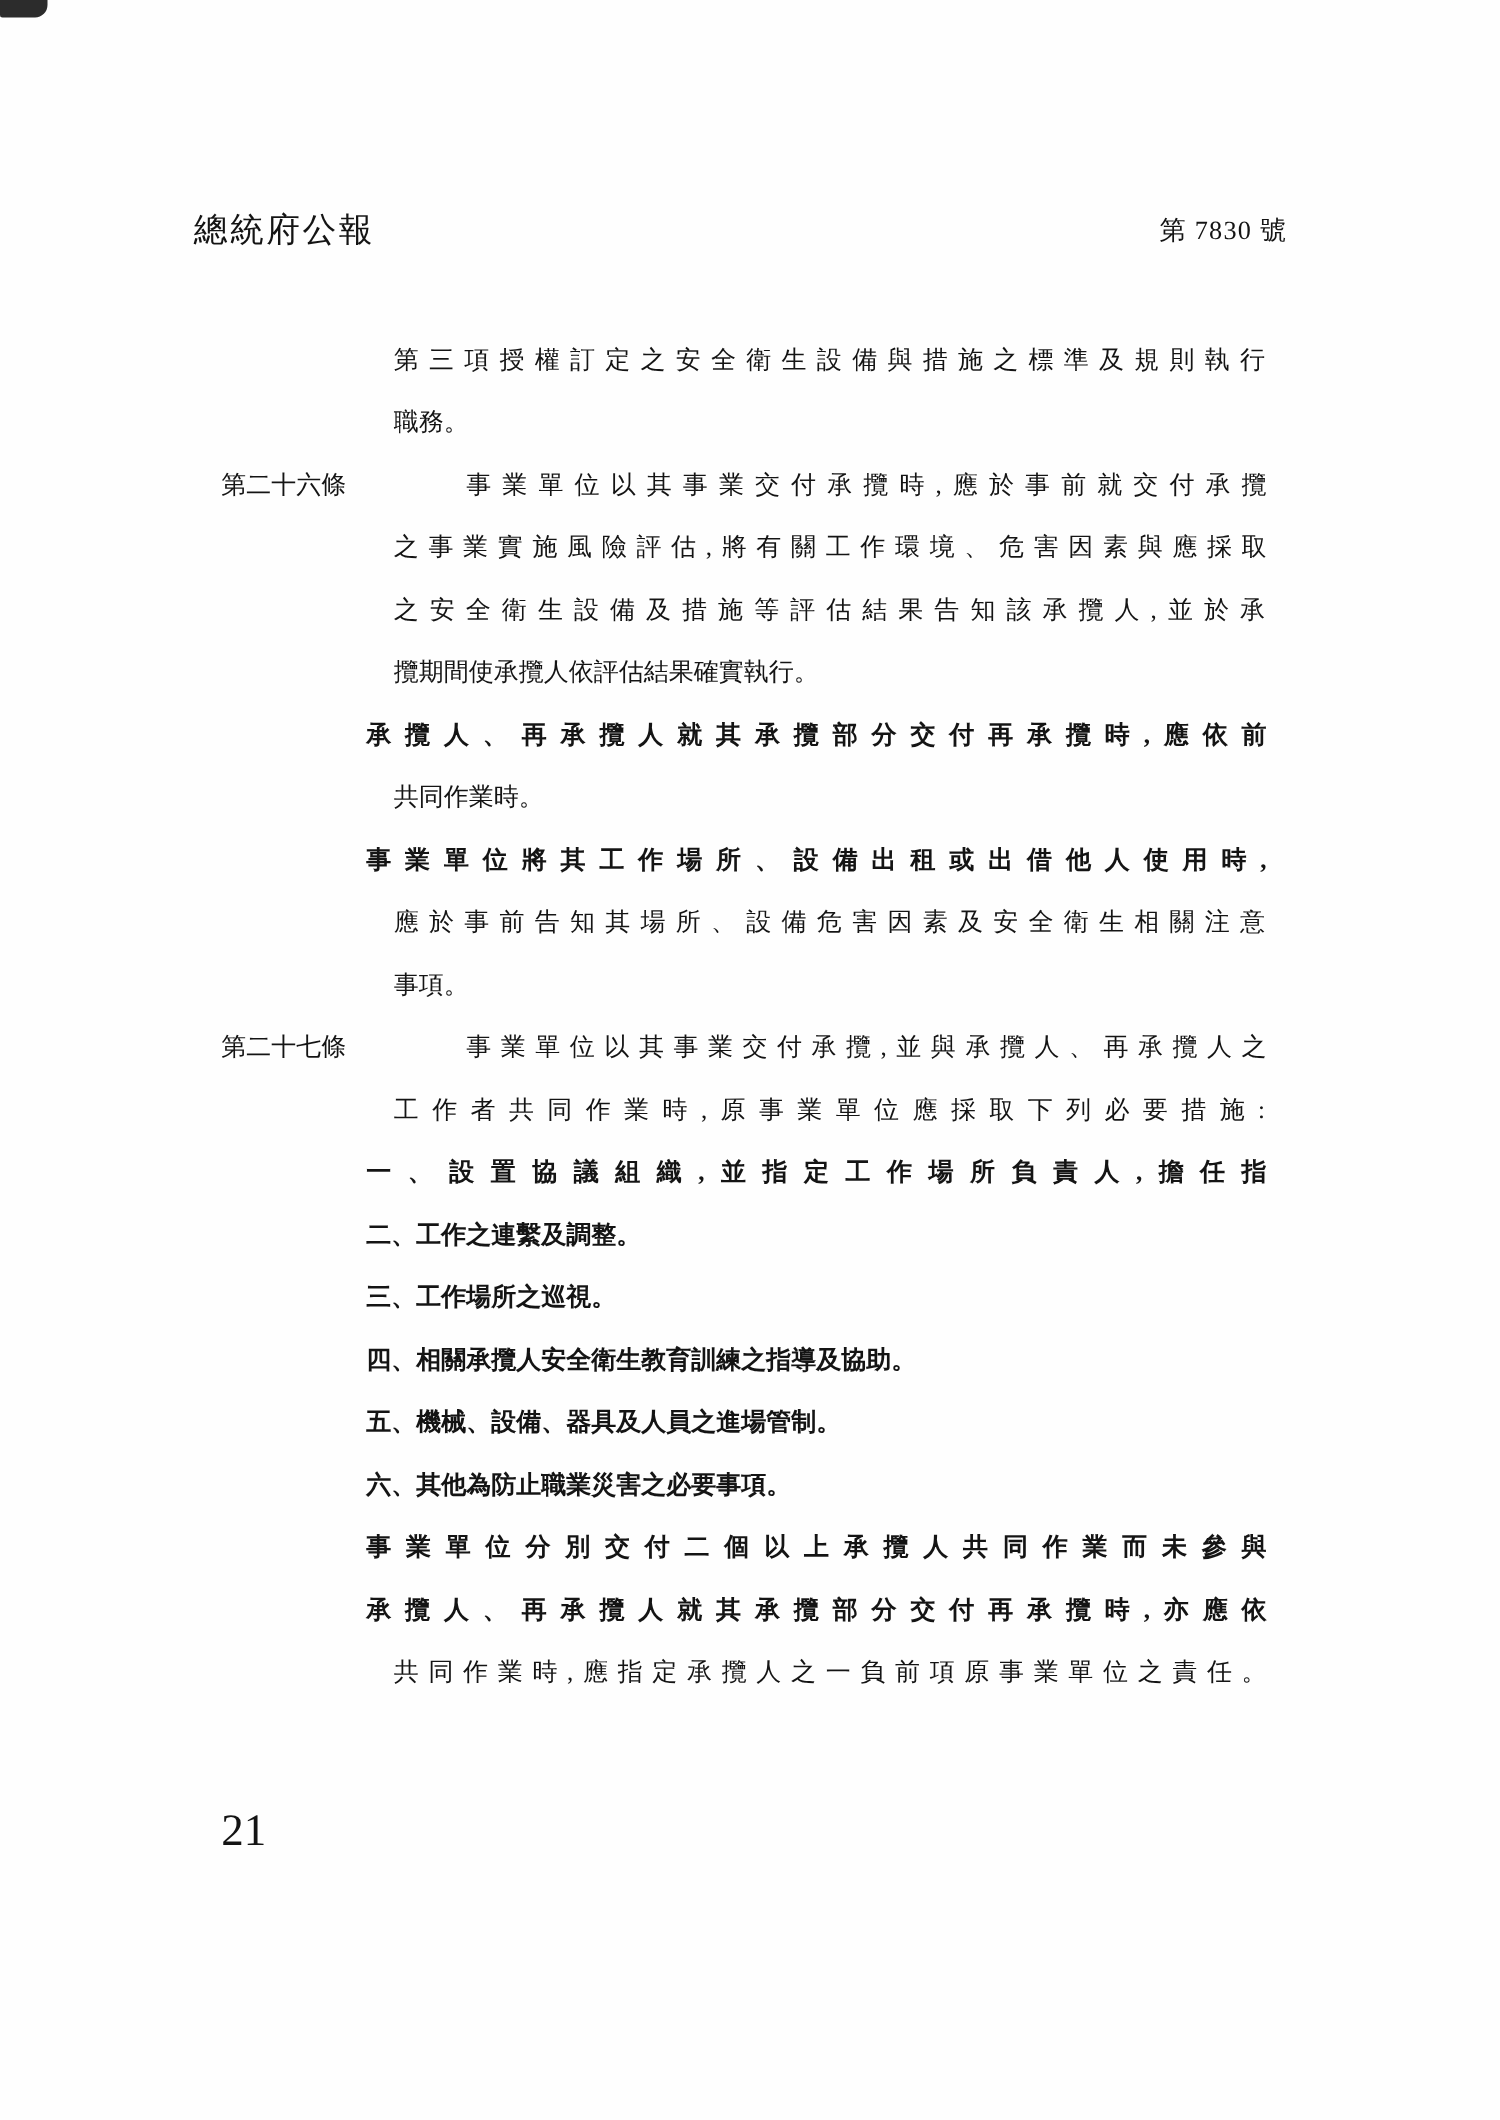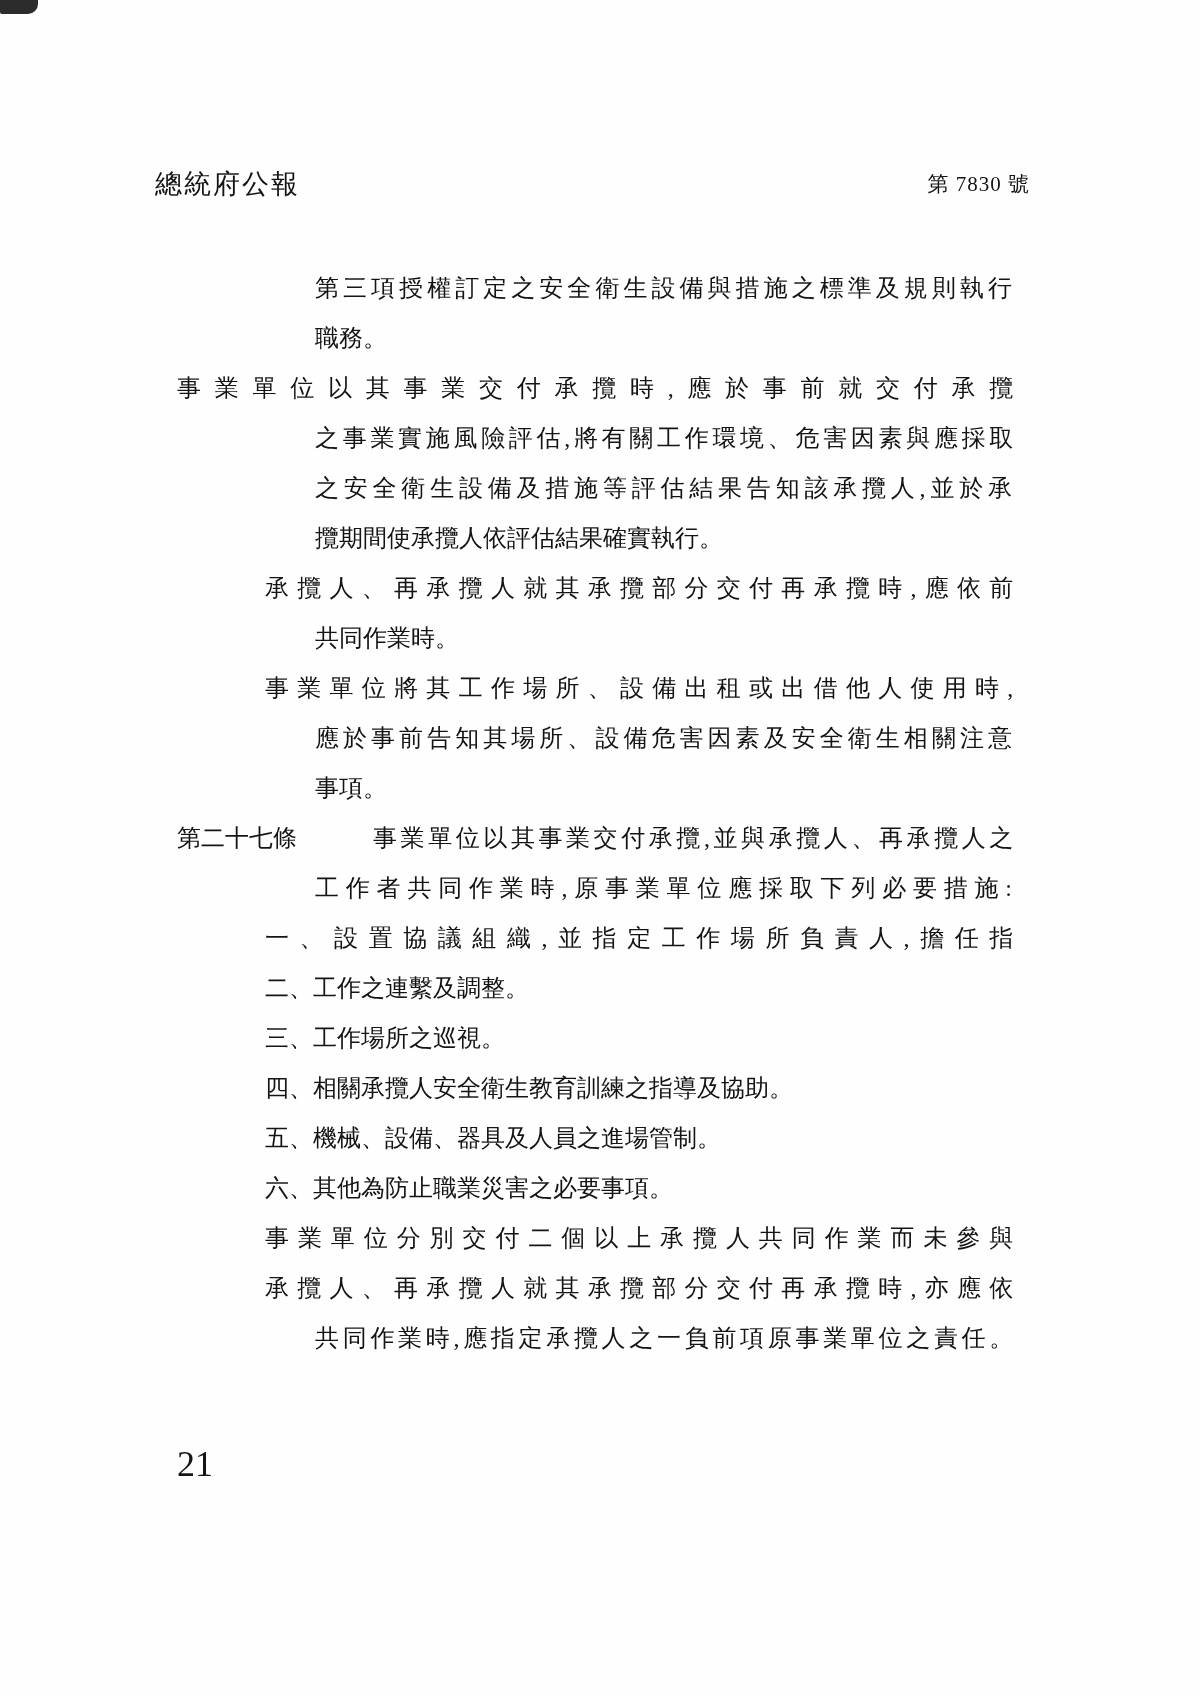--- a/index.html
+++ b/index.html
@@ -37,24 +37,24 @@
   }
   #doc-body {
     position: absolute;
     left: 177px; top: 263px;
     width: 835px;
   }
   .line {
     display: flex;
     height: 50px;
     line-height: 50px;
-    font-size: 24px;
+    font-size: 20px;
   }
   .line.cont      { margin-left: 138px; }
-  .line.para      { margin-left: 88px; }
+  .line.para      { margin-left: 116px; font-weight: bold; }
   .line.item-cont { margin-left: 256px; }
   .article-label {
     flex: 0 0 196px;
     width: 196px;
     text-align: left;
     white-space: nowrap;
   }
   .line .text { flex: 1 1 auto; min-width: 0; }
   .line:not(.fill) .text { white-space: nowrap; }
   .line.fill .text {
@@ -82,20 +82,21 @@
   <div class="header-right">第 7830 號</div>
 
   <div id="doc-body">
       <div class="line cont fill">
         <span class="text">第三項授權訂定之安全衛生設備與措施之標準及規則執行</span>
       </div>
       <div class="line cont">
         <span class="text">職務。</span>
       </div>
       <div class="line label fill tight">
+        <span class="article-label">第二十六條</span>
         <span class="text">事業單位以其事業交付承攬時,應於事前就交付承攬</span>
       </div>
       <div class="line cont fill tight">
         <span class="text">之事業實施風險評估,將有關工作環境、危害因素與應採取</span>
       </div>
       <div class="line cont fill">
         <span class="text">之安全衛生設備及措施等評估結果告知該承攬人,並於承</span>
       </div>
       <div class="line cont">
         <span class="text">攬期間使承攬人依評估結果確實執行。</span>

